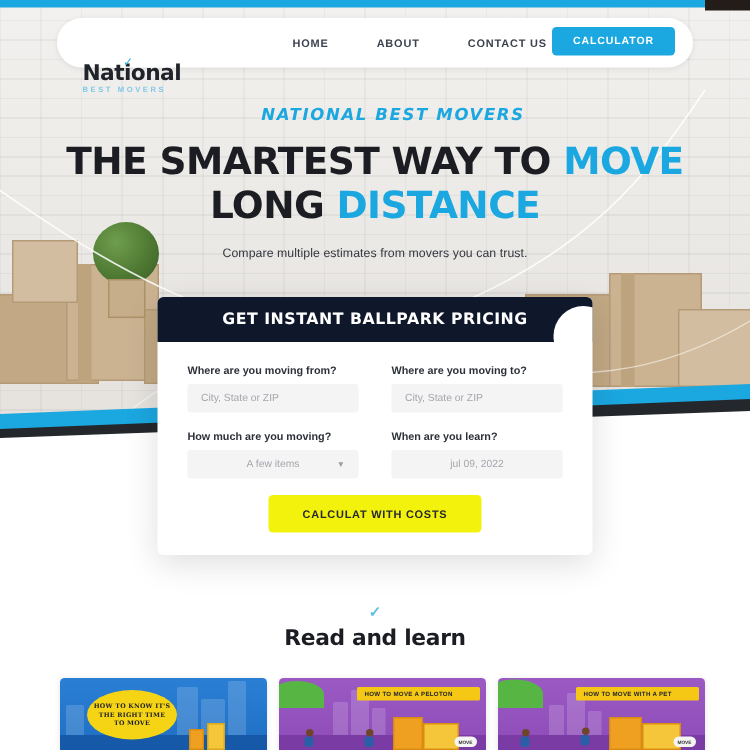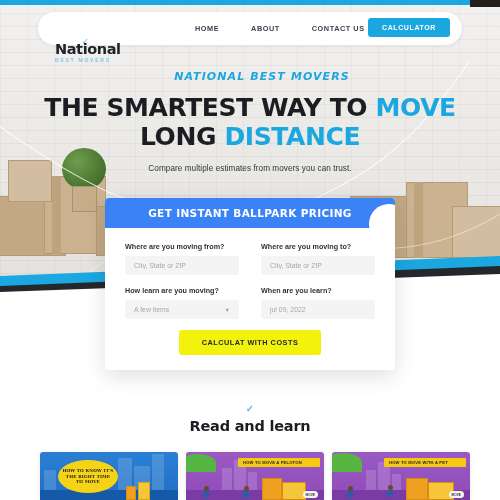--- a/index.html
+++ b/index.html
@@ -109,21 +109,21 @@
 
   
   .formcard {
     position: absolute; top: 198px; left: 105px;
     width: 290px; height: 172px;
     background: #ffffff; border-radius: 4px;
     box-shadow: 0 6px 22px rgba(0,0,0,.13);
     z-index: 25;
   }
   .formhead {
-    position: relative; height: 30px; background: #3b82f6;
+    position: relative; height: 30px; background: #0f172a;
     border-radius: 4px 4px 0 0;
     display: flex; align-items: center; justify-content: center;
     overflow: hidden;
   }
   .formhead-title {
     font-size: 10.5px; font-weight: 700; color: #fff; letter-spacing: .35px;
     font-family: "DejaVu Sans", sans-serif;
   }
   .formhead-notch {
     position: absolute; right: -14px; bottom: -16px;
@@ -136,20 +136,21 @@
   .field-label {
     font-size: 7.2px; color: #2d3139; font-weight: 600; margin-bottom: 5px;
   }
   .field-input {
     height: 19px; background: #f4f4f5; border: none; border-radius: 2px;
     width: 100%; padding: 0 9px;
     font-size: 6.9px; color: #a5a7ac;
     font-family: "Liberation Sans", sans-serif;
     display: flex; align-items: center;
     position: relative;
+    justify-content: center;
   }
   .field-input input {
     border: none; background: transparent; outline: none; width: 100%;
     font-size: 6.9px; color: #a5a7ac; font-family: "Liberation Sans", sans-serif;
   }
   .field-input input::placeholder { color: #a5a7ac; }
   .caret {
     position: absolute; right: 9px; top: 50%; transform: translateY(-50%);
     font-size: 5.5px; color: #9a9ca1;
   }
@@ -300,21 +301,21 @@
         <div class="field">
           <div class="field-label">Where are you moving to?</div>
           <div class="field-input">
             <input type="text" placeholder="City, State or ZIP" style="">
           </div>
         </div>
       </div>
 
       <div class="row">
         <div class="field">
-          <div class="field-label">How learn are you moving?</div>
+          <div class="field-label">How much are you moving?</div>
           <div class="field-input">
             <span>A few items</span>
             <span class="caret">▼</span>
           </div>
         </div>
         <div class="field">
           <div class="field-label">When are you learn?</div>
           <div class="field-input">
             <span>jul 09, 2022</span>
           </div>

